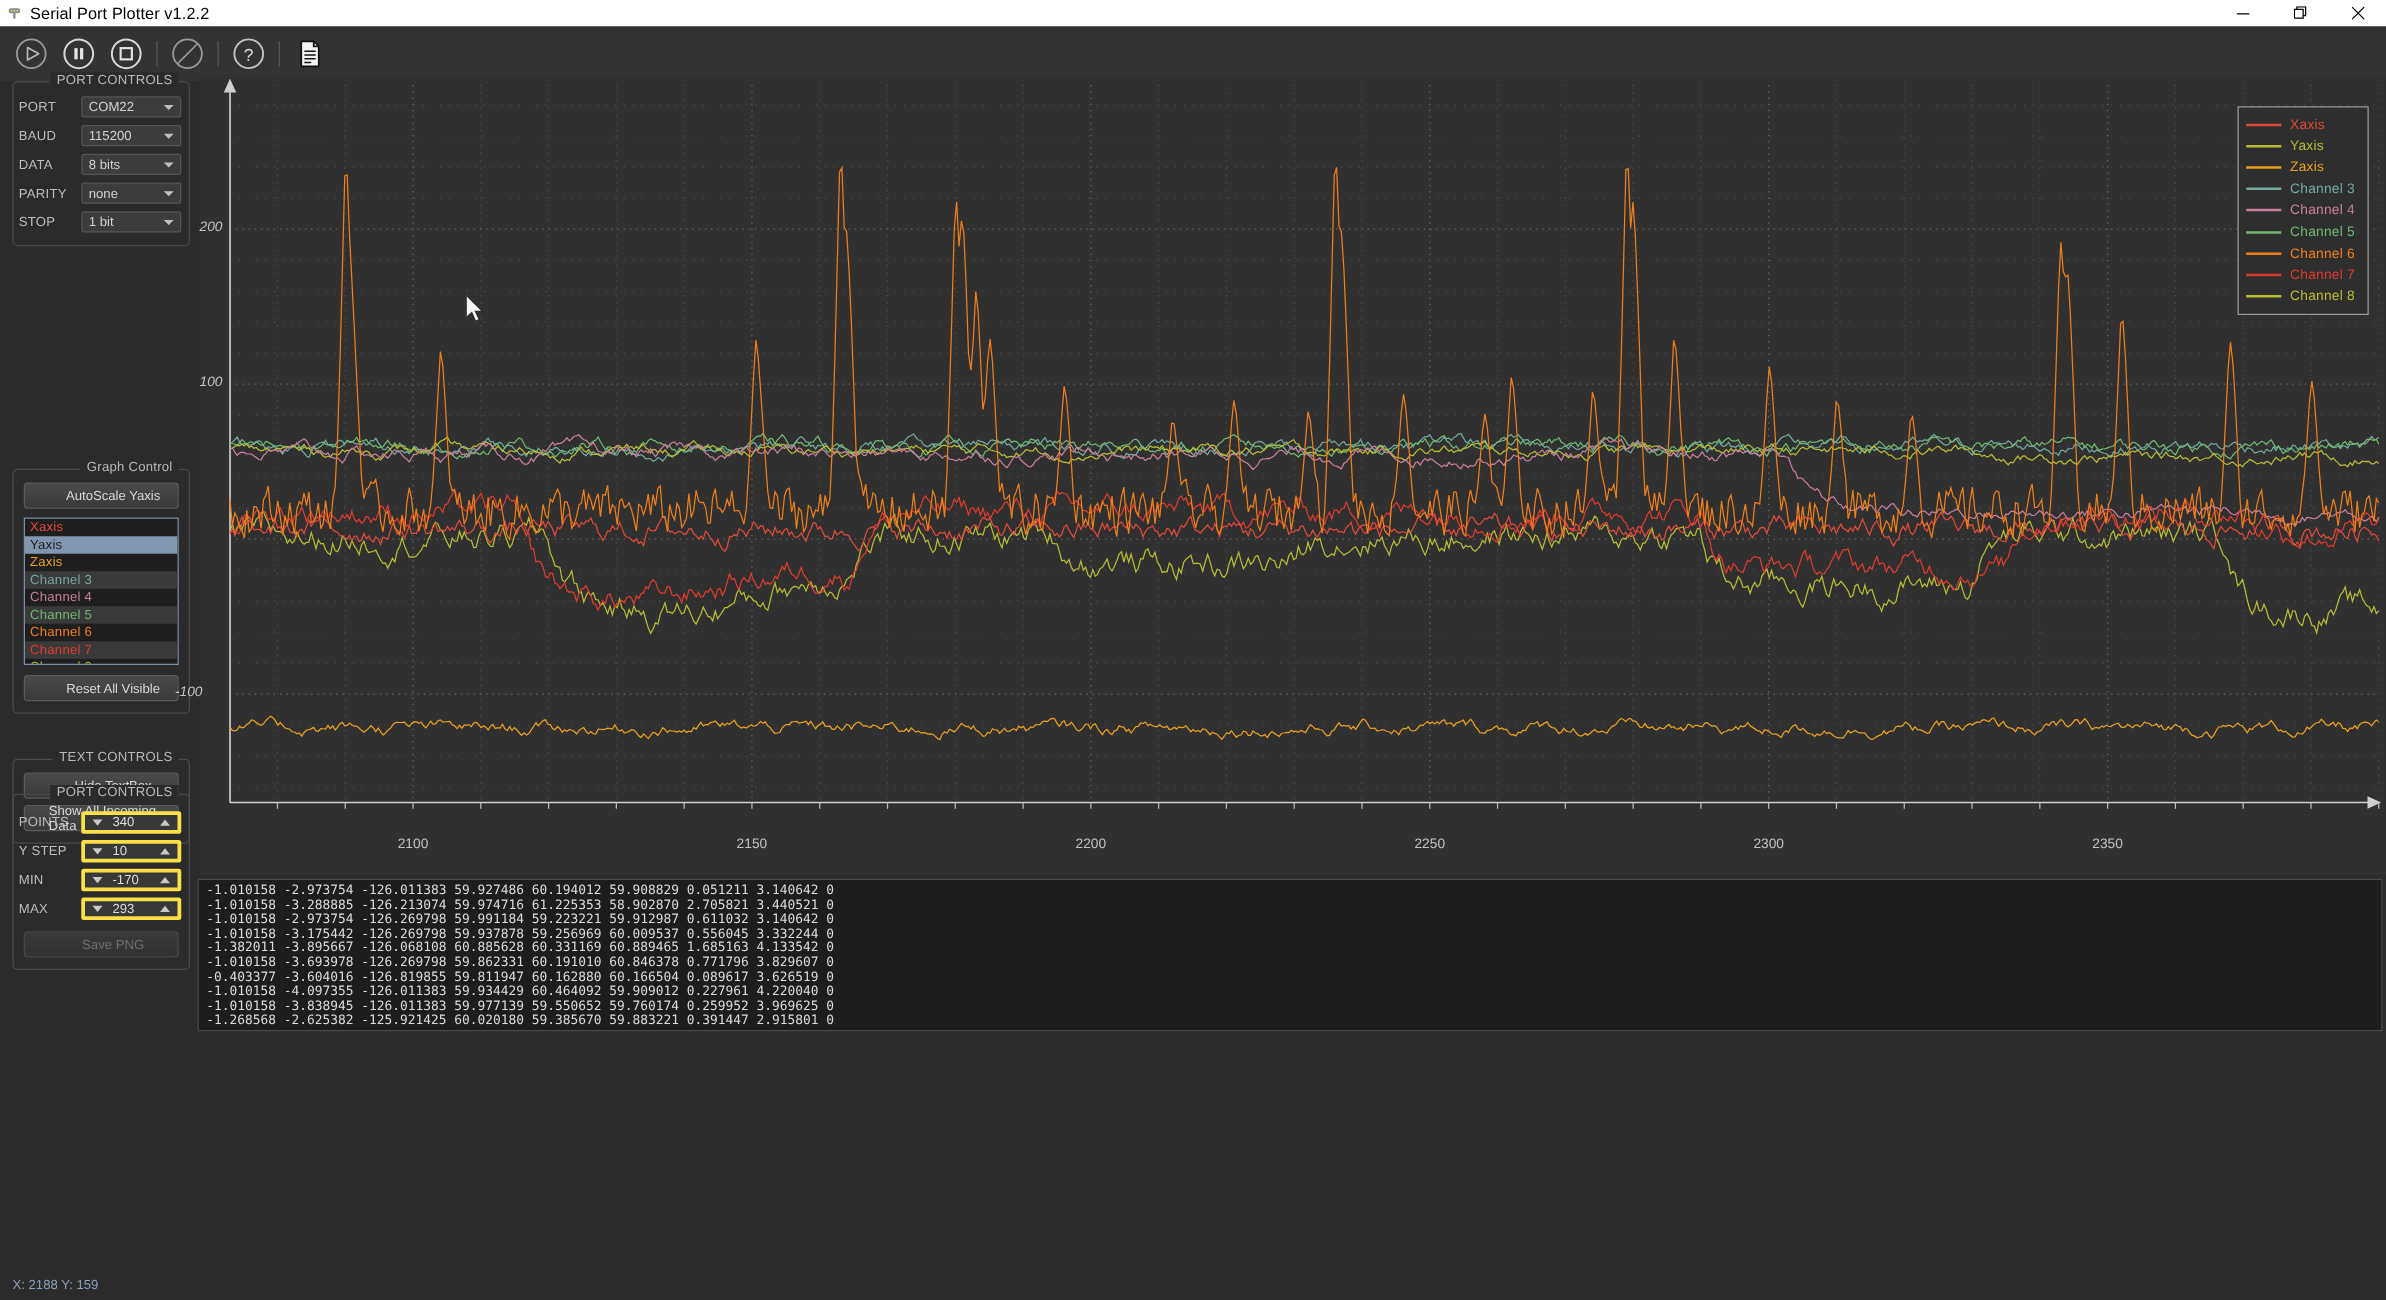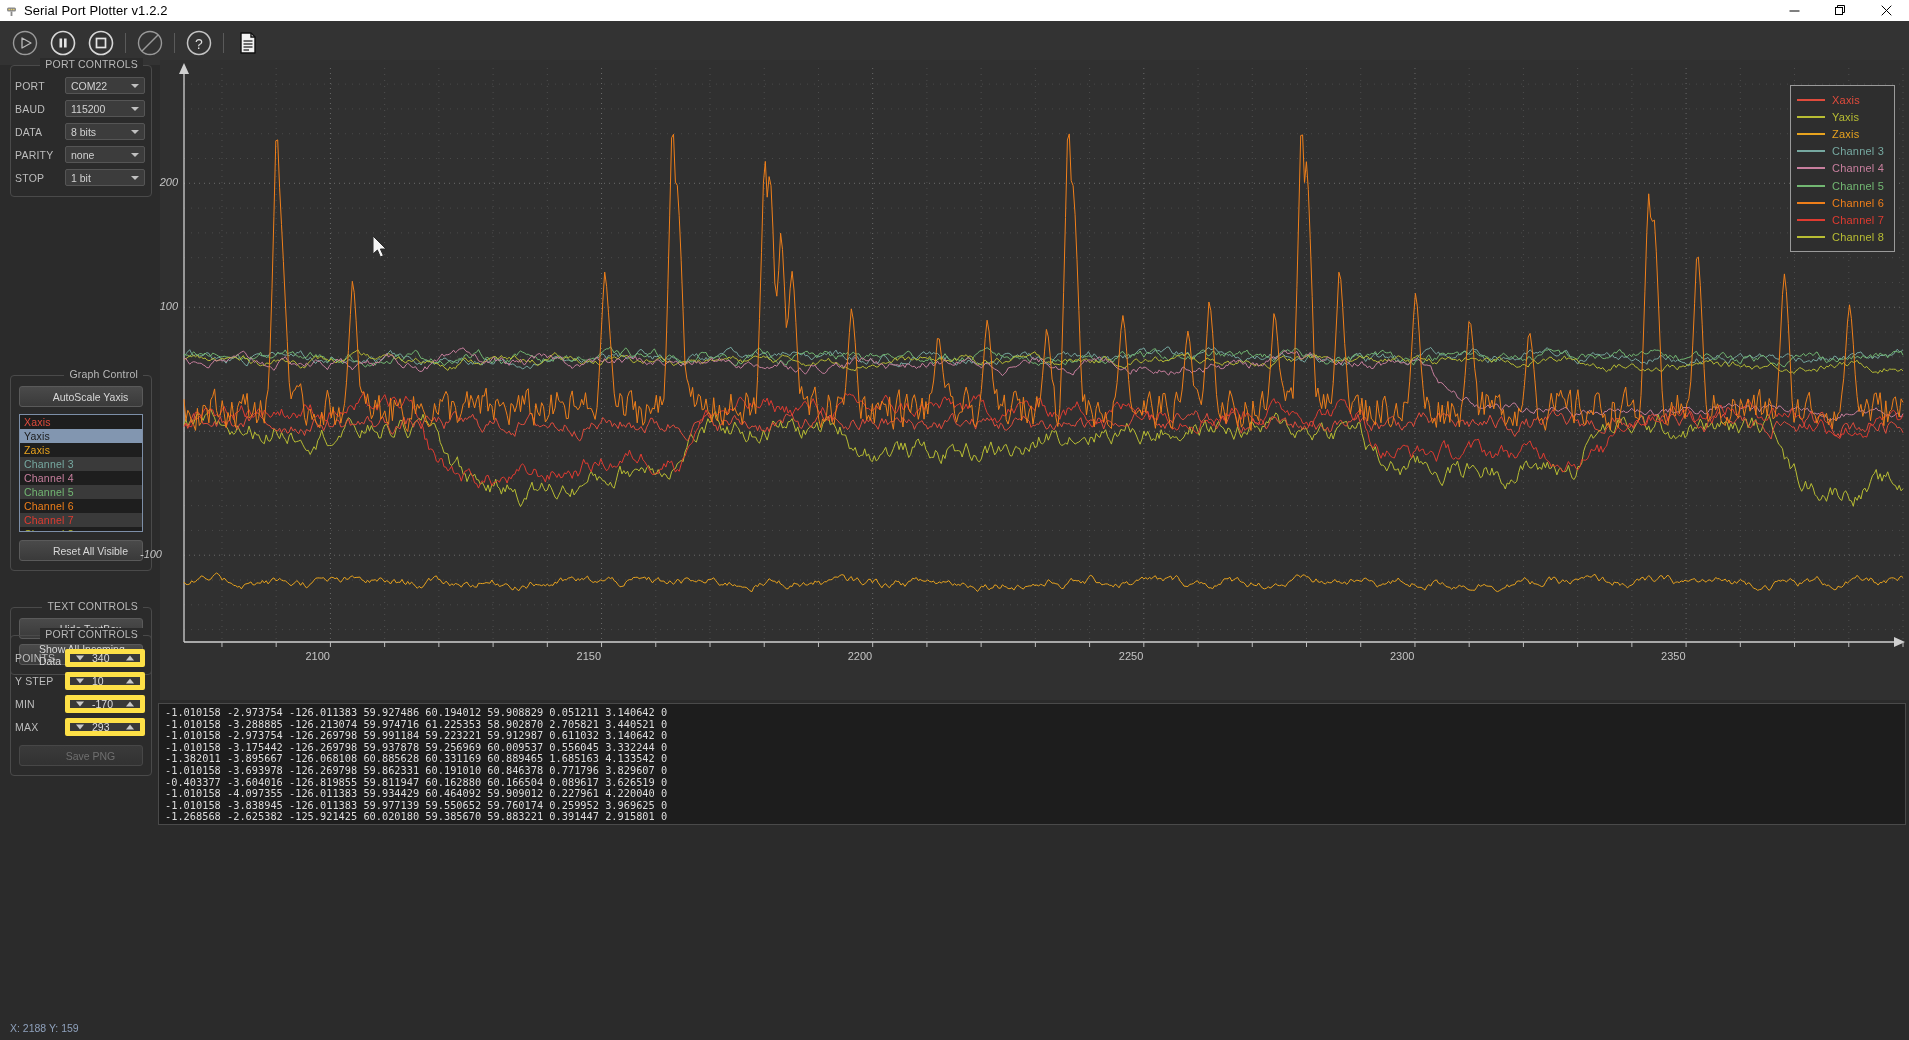--- a/index.html
+++ b/index.html
@@ -59,21 +59,21 @@
   
   #chanlist {
     margin:0 8px; background:#1e1e1e; border:1px solid #7d8fa8;
     height:118px; overflow:hidden;
   }
   .chan { height:14px; line-height:14px; font-size:10.5px; padding-left:4px; letter-spacing:.2px; }
   .chan.alt { background:#3a3a3a; }
   .chan.sel { background:#8296b0; color:#1b1b1b !important; }
   
   .spin {
-    flex:1; height:18px; background:#383838; border:5px solid #fde047; border-radius:2px;
+    flex:1; height:18px; background:#383838; border:3px solid #fde047; border-radius:2px;
     position:relative; display:flex; align-items:center;
   }
   .spin .val { font-size:10.5px; color:#dcdcdc; margin-left:22px; }
   .spin .dn {
     position:absolute; left:6px; top:50%; transform:translateY(-50%);
     width:0;height:0;border-left:4px solid transparent;border-right:4px solid transparent;
     border-top:5px solid #c8c8c8;
   }
   .spin .up {
     position:absolute; right:6px; top:50%; transform:translateY(-50%);
@@ -90,21 +90,21 @@
   #legend {
     position:absolute; right:14px; top:25px;
     border:1px solid #9a9a9a; background:#2e2e2e;
     padding:5px 10px 5px 6px;
   }
   .leg-row { display:flex; align-items:center; height:17.2px; }
   .leg-line { width:28px; height:2px; margin-right:7px; flex:none; }
   .leg-label { font-size:11px; letter-spacing:.2px; white-space:nowrap; }
   
   .ytick { position:absolute; font-size:11px; color:#c4c4c4; text-align:right; width:30px;font-style:italic; }
-  .xtick { position:absolute; font-size:11px; color:#c4c4c4; width:50px; }
+  .xtick { position:absolute; font-size:11px; color:#c4c4c4; text-align:center; width:50px;margin-top:19px; }
   
   #textbox {
     position:absolute; left:158px; top:703px; width:1748px; height:122px;
     background:#1d1d1d; border:1px solid #4a4a4a; overflow:hidden;
     padding:3px 0 0 6px;
   }
   .dataline {
     font-family:"DejaVu Sans Mono", monospace; font-size:10.3px;
     color:#dcdcdc; line-height:11.6px; white-space:pre;
   }

